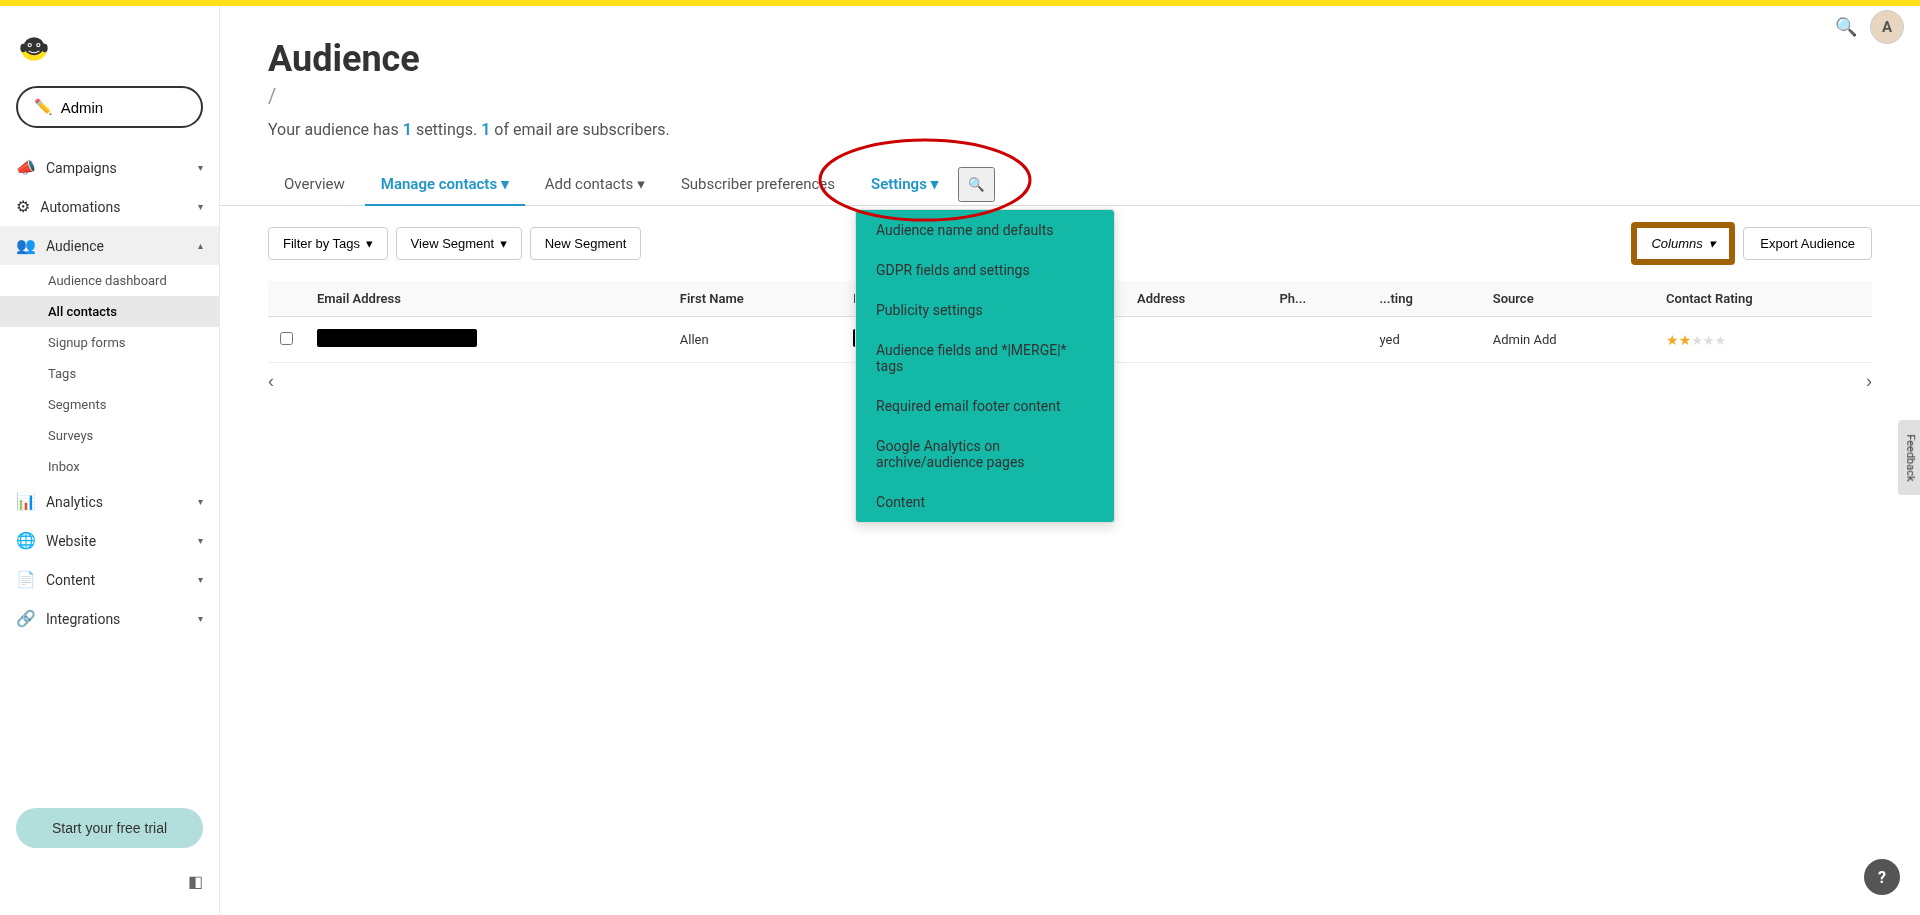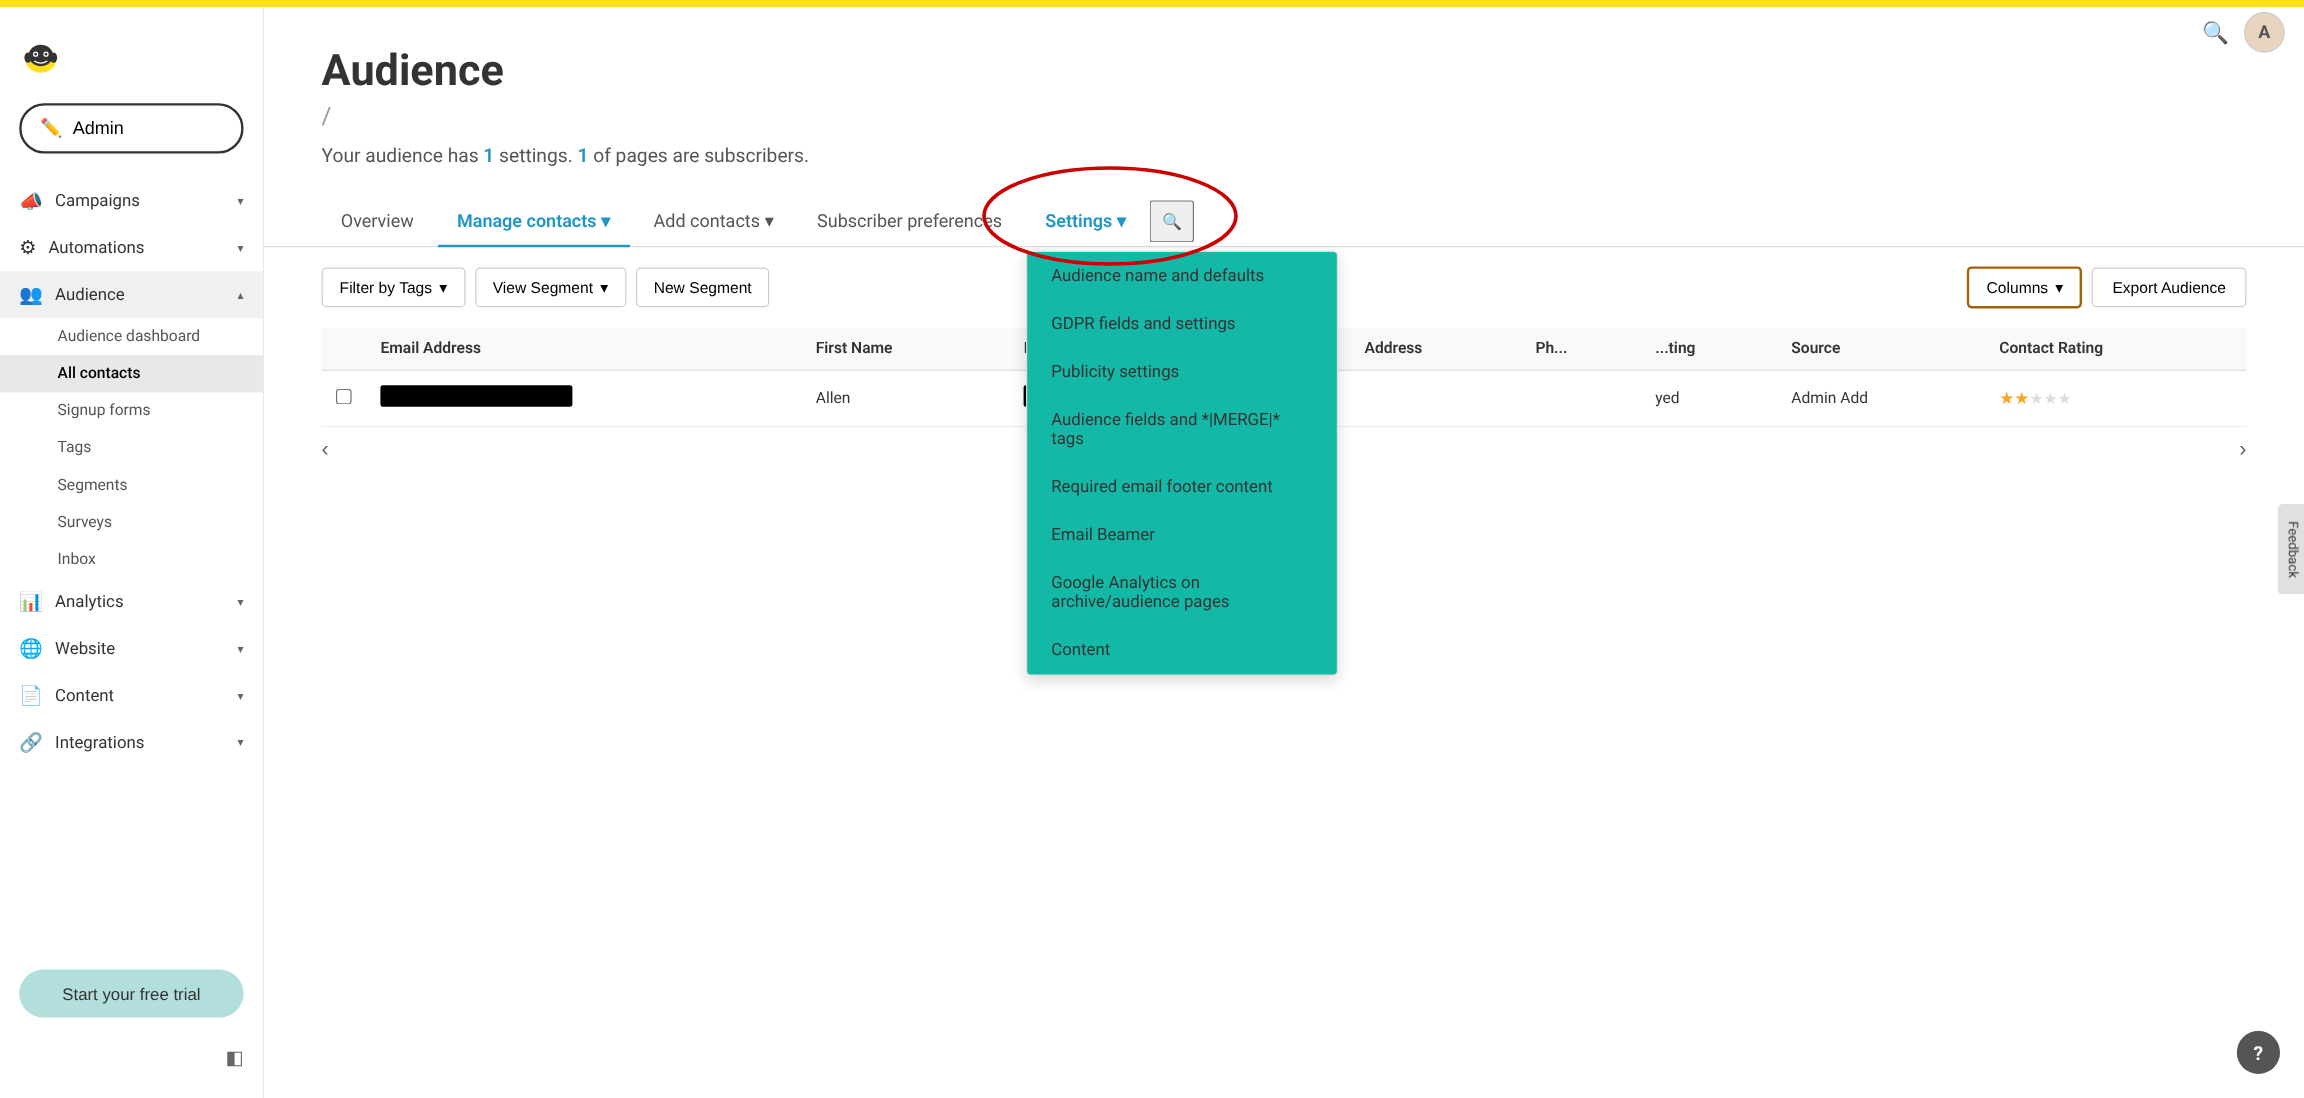--- a/index.html
+++ b/index.html
@@ -53,21 +53,21 @@
     .settings-dropdown-wrapper { position: relative; display: inline-block; }
 
     .dropdown-menu { position: absolute; top: calc(100% + 4px); left: 0; background: #14b8a6; border: 1px solid #ddd; border-radius: 4px; box-shadow: 0 4px 12px rgba(0,0,0,0.15); min-width: 260px; z-index: 100; }
     .dropdown-item { padding: 12px 20px; font-size: 14px; color: #333; cursor: pointer; }
 
     
     .content-toolbar { display: flex; align-items: center; padding: 16px 48px; gap: 8px; }
     .filter-btn { border: 1px solid #ccc; border-radius: 4px; padding: 8px 14px; font-size: 13px; background: #fff; cursor: pointer; display: flex; align-items: center; gap: 6px; }
     .new-segment-btn { border: 1px solid #ccc; border-radius: 4px; padding: 8px 14px; font-size: 13px; background: #fff; cursor: pointer; font-weight: 500; }
     .spacer { flex: 1; }
-    .columns-btn { border: 2px solid #a16207; border-radius: 4px; padding: 8px 14px; font-size: 13px; background: #fff; cursor: pointer; display: flex; align-items: center; gap: 6px; }
+    .columns-btn { border: 6px solid #a16207; border-radius: 4px; padding: 8px 14px; font-size: 13px; background: #fff; cursor: pointer; display: flex; align-items: center; gap: 6px; font-style: italic; }
     .export-btn { border: 1px solid #ccc; border-radius: 4px; padding: 8px 16px; font-size: 13px; background: #fff; cursor: pointer; font-weight: 500; }
 
     
     .table-wrapper { padding: 0 48px; overflow-x: auto; }
     table { width: 100%; border-collapse: collapse; font-size: 13px; }
     thead th { background: #f9f9f9; padding: 10px 12px; text-align: left; font-weight: 600; color: #333; border-bottom: 1px solid #ddd; white-space: nowrap; }
     tbody td { padding: 12px 12px; border-bottom: 1px solid #eee; color: #333; }
     .checkbox-cell { width: 32px; }
     .email-cell { min-width: 180px; }
     .redacted { background: #000; color: transparent; border-radius: 2px; display: inline-block; height: 18px; }
@@ -199,21 +199,21 @@
     <div class="collapse-btn">
       <span>◧</span>
     </div>
   </div>
 
   <div class="main-content">
     <div class="page-header">
       <h1 class="page-title">Audience</h1>
       <div class="breadcrumb-sep">/</div>
       <p class="audience-info">
-        <span>Your audience has </span><span class="highlight">1</span><span> settings. </span><span class="highlight">1</span><span> of pages are subscribers.</span>
+        <span>Your audience has </span><span class="highlight">1</span><span> settings. </span><span class="highlight">1</span><span> of email are subscribers.</span>
       </p>
     </div>
 
     <div class="tab-bar">
       <div class="tab">
         <span>Overview</span>
       </div>
       <div class="tab active">
         <span class="tab-with-dropdown">
           <span>Manage contacts</span>
@@ -251,23 +251,20 @@
             <span>GDPR fields and settings</span>
           </div>
           <div class="dropdown-item">
             <span>Publicity settings</span>
           </div>
           <div class="dropdown-item">
             <span>Audience fields and *|MERGE|* tags</span>
           </div>
           <div class="dropdown-item">
             <span>Required email footer content</span>
-          </div>
-          <div class="dropdown-item">
-            <span>Email Beamer</span>
           </div>
           <div class="dropdown-item">
             <span>Google Analytics on archive/audience pages</span>
           </div>
           <div class="dropdown-item">
             <span>Content</span>
           </div>
         </div>
       </div>
 

